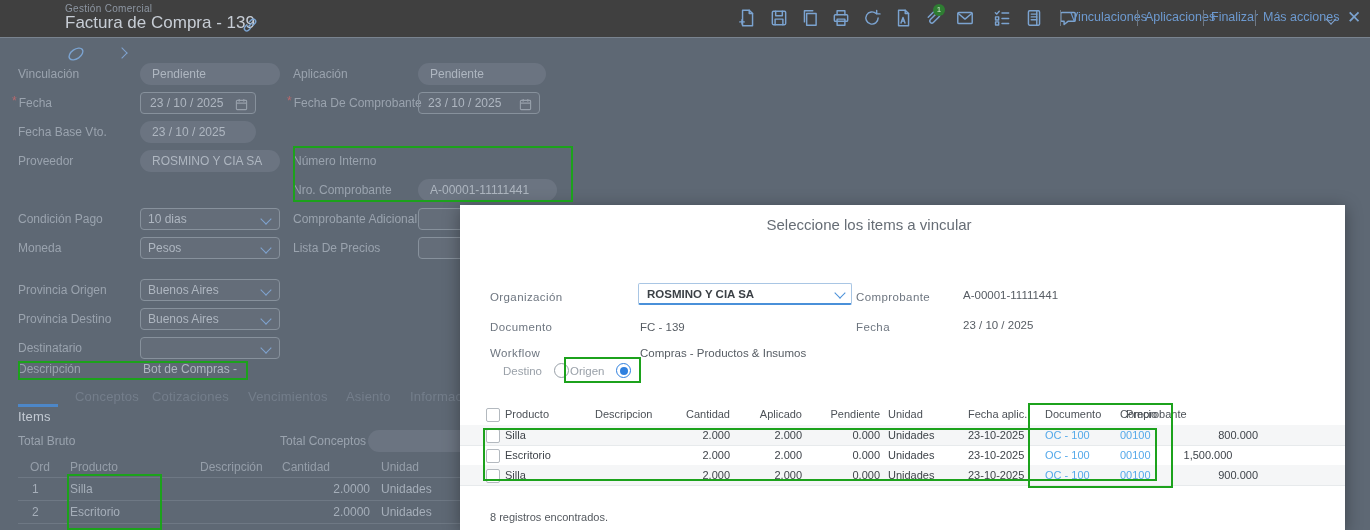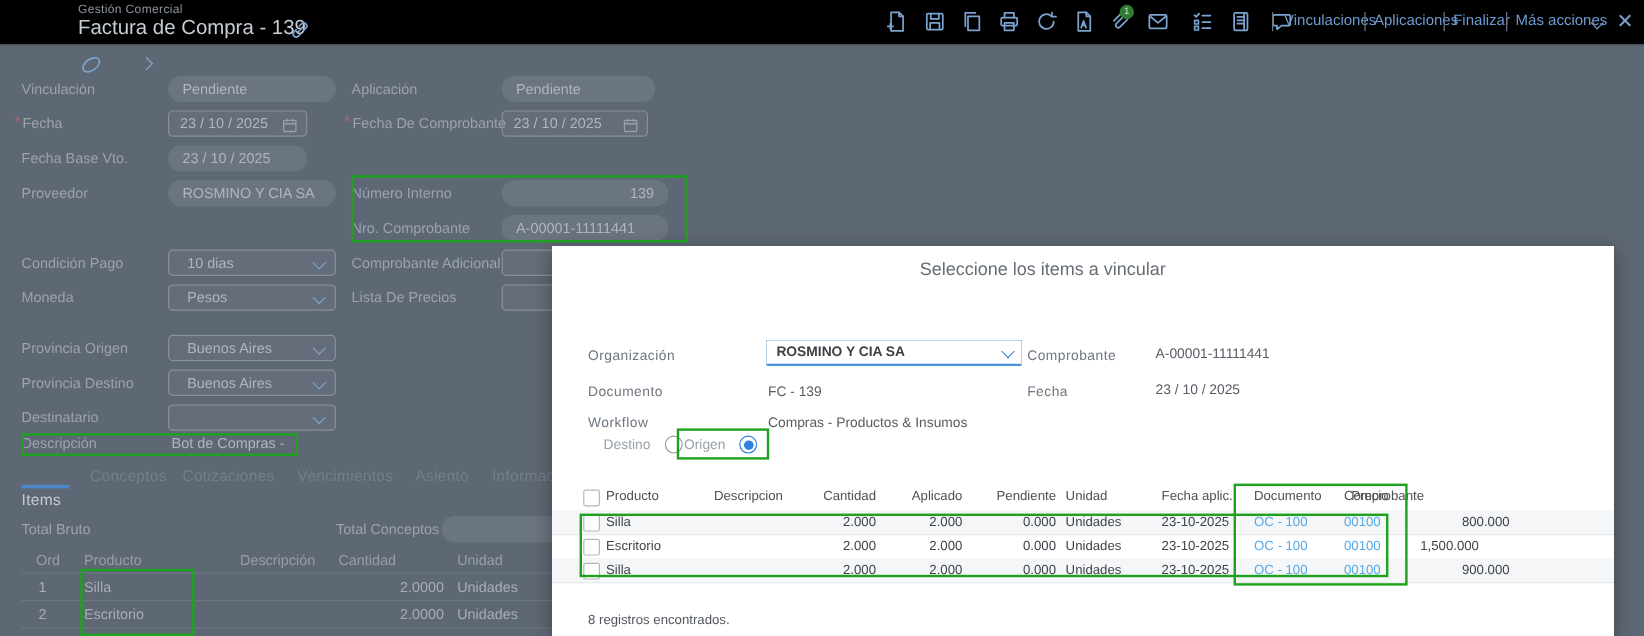--- a/index.html
+++ b/index.html
@@ -1,41 +1,41 @@
 <!DOCTYPE html>
 <html><head>
 <meta charset="utf-8">
 <style>
   html,body{margin:0;padding:0;background:#2c323a;}
   .stage{position:relative;width:1370px;height:530px;overflow:hidden;
          background:#5e6874;font-family:"Liberation Sans",sans-serif;
          -webkit-font-smoothing:antialiased;}
   
-  .appbar{position:absolute;left:0;top:0;width:1370px;height:37px;background:#000000;
+  .appbar{position:absolute;left:0;top:0;width:1370px;height:37px;background:#404040;
           border-bottom:1px solid #79838f;}
   .app-name{position:absolute;left:65px;top:3px;font-size:10px;color:#8d96a2;letter-spacing:.3px;}
   .page-title{position:absolute;left:65px;top:13px;font-size:17px;color:#c7cdd5;white-space:nowrap;}
   .tool-ic{position:absolute;top:8px;width:20px;height:20px;cursor:pointer;}
   .tool-ic svg{width:20px;height:20px;stroke:#7ba3d0;fill:none;stroke-width:1.3;stroke-linecap:round;stroke-linejoin:round;}
   .badge{position:absolute;left:11px;top:-4px;width:12px;height:12px;border-radius:50%;
          background:#2e7d32;color:#cfe3cf;font-size:8px;line-height:12px;text-align:center;}
   .act-btn{position:absolute;top:10px;font-size:12.5px;color:#6d9ad0;white-space:nowrap;cursor:pointer;}
   .act-sep{position:absolute;top:10px;width:1px;height:16px;background:#6e7884;}
   .chev{position:absolute;width:7px;height:7px;border-right:1.6px solid #7fa3cf;
         border-bottom:1.6px solid #7fa3cf;transform:rotate(45deg);}
   .close-x{position:absolute;left:1347px;top:7px;font-size:17px;color:#7ba3d0;cursor:pointer;}
   
   .lbl{position:absolute;height:22px;line-height:22px;font-size:12px;color:#9aa3ae;white-space:nowrap;}
   .req::before{content:"*";color:#b8696d;margin-right:2px;position:relative;top:-2px;}
   .pill{position:absolute;height:22px;line-height:22px;border-radius:12px;background:#6b7481;
         color:#aeb6c0;font-size:12px;padding:0 12px;box-sizing:border-box;white-space:nowrap;overflow:hidden;}
   .inp{position:absolute;height:22px;line-height:20px;border:1px solid #87919c;border-radius:4px;
        color:#aeb6c0;font-size:12px;padding:0 9px;box-sizing:border-box;background:rgba(255,255,255,0.04);}
   .sel{position:absolute;height:22px;line-height:20px;border:1px solid #87919c;border-radius:4px;
-       color:#aeb6c0;font-size:12px;padding:0 15px;box-sizing:border-box;background:rgba(255,255,255,0.04);cursor:pointer;}
+       color:#aeb6c0;font-size:12px;padding:0 7px;box-sizing:border-box;background:rgba(255,255,255,0.04);cursor:pointer;}
   .txtval{position:absolute;height:19px;line-height:19px;font-size:12px;color:#aeb6c0;white-space:nowrap;}
   .cal{position:absolute;right:7px;top:4px;width:13px;height:13px;}
   .cal svg{width:13px;height:13px;stroke:#97a0ab;fill:none;stroke-width:1.2;}
   
   .tab{position:absolute;top:388px;height:17px;line-height:17px;font-size:13px;color:#747e8b;
        letter-spacing:.2px;cursor:pointer;white-space:nowrap;}
   .tab.active{color:#c3cad3;margin-top:20px;}
   .tab-underline{position:absolute;left:18px;top:404px;width:40px;height:3px;background:#4d87c8;}
   
   .th{position:absolute;top:460px;height:15px;line-height:15px;font-size:12px;color:#959ea9;white-space:nowrap;}
@@ -238,21 +238,20 @@
   <div class="lbl req" style="left:287px;top:92px">Fecha De Comprobante</div>
   <div class="inp" style="left:418px;top:92px;width:122px">
     <span>23 / 10 / 2025</span>
     <span class="cal"><svg viewBox="0 0 14 14">
           <rect x="1.5" y="2.5" width="11" height="10" rx="1"></rect>
           <path d="M1.5 5.5h11M4.5 1v3M9.5 1v3"></path>
         </svg></span>
   </div>
 
   <div class="lbl" style="left:293px;top:150px">Número Interno</div>
-  <div class="pill num" style="left:418px;top:150px;width:139px">139</div>
 
   <div class="lbl" style="left:293px;top:179px">Nro. Comprobante</div>
   <div class="pill" style="left:418px;top:179px;width:139px">A-00001-11111441</div>
 
   <div class="lbl" style="left:293px;top:208px">Comprobante Adicional</div>
   <div class="inp" style="left:418px;top:208px;width:142px"></div>
 
   <div class="lbl" style="left:293px;top:237px">Lista De Precios</div>
   <div class="inp" style="left:418px;top:237px;width:142px"></div>
 

